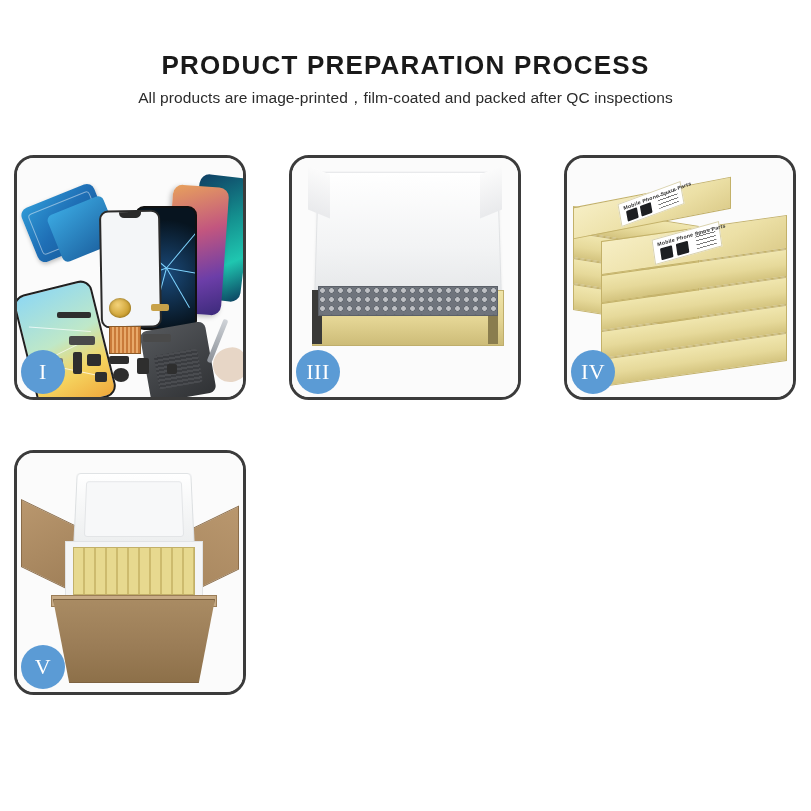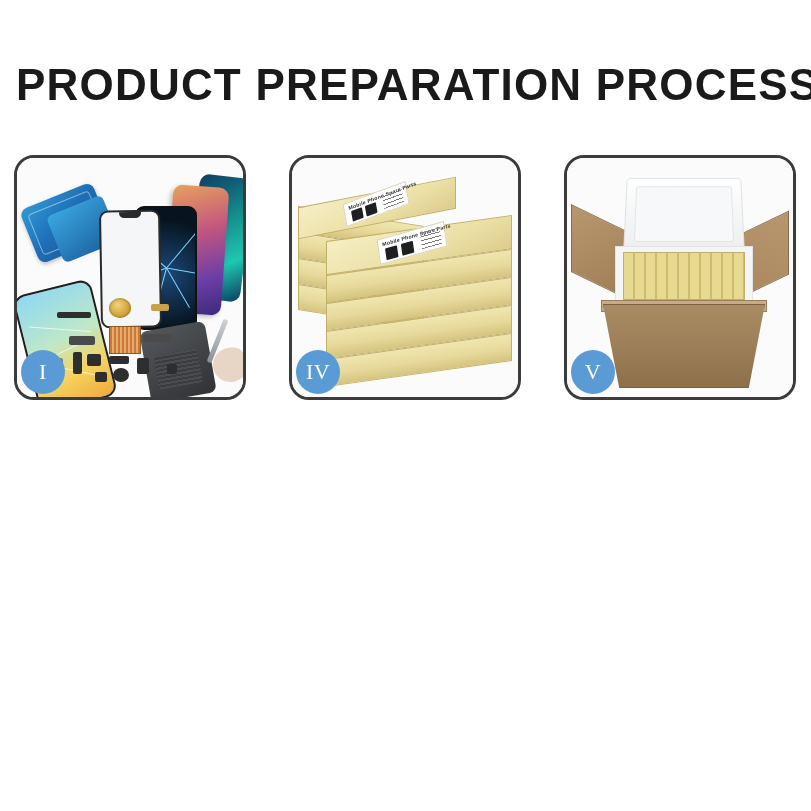--- a/index.html
+++ b/index.html
@@ -16,26 +16,26 @@
   }
 
   
   .header {
     width: 811px;
     padding-top: 46px;
     text-align: center;
   }
   .page-title {
     font-family: "Liberation Sans", sans-serif;
-    font-size: 44px;
+    font-size: 26px;
     font-weight: 700;
     letter-spacing: 1.2px;
     color: #1a1a1a;
     line-height: 1.05;
-    margin: 16px;
+    margin: 6px;
     white-space: nowrap;
   }
   .page-subtitle {
     font-family: "Liberation Sans", sans-serif;
     font-size: 15.5px;
     font-weight: 400;
     color: #2b2b2b;
     margin: 9px 0 0 0;
     letter-spacing: 0.1px;
     white-space: nowrap;
@@ -365,20 +365,21 @@
   }
   .cb-tape{
     position:absolute; background:#9b7c52; opacity:.85;
   }
 </style>
 </head>
 <body>
 
 <div class="header">
   <h1 class="page-title">PRODUCT PREPARATION PROCESS</h1>
+  <p class="page-subtitle">All products are image-printed，film-coated and packed after QC inspections</p>
 </div>
 
 <div class="grid">
 
   <div class="panel">
     <div class="panel-clip">
       <div class="p1">
         <div class="ph ph-blue"></div>
         <div class="ph ph-blue2"></div>
         <div class="ph ph-teal"></div>
@@ -416,20 +417,32 @@
         <div class="part" style="left:78px;top:214px;width:12px;height:10px"></div>
         <div class="part" style="left:150px;top:206px;width:10px;height:10px"></div>
         <div class="tool"></div>
         <div class="hand"></div>
       </div>
     </div>
     <div class="badge">I</div>
   </div>
 
 
+  <div class="panel">
+    <div class="panel-clip">
+      <div class="lid"></div>
+      <div class="lid-flapL"></div>
+      <div class="lid-flapR"></div>
+      <div class="tray"></div>
+      <div class="tray-side"></div>
+      <div class="tray-sideR"></div>
+      <div class="tray-inner"></div>
+    </div>
+    <div class="badge">III</div>
+  </div>
 
   <div class="panel">
     <div class="panel-clip">
       <div class="stack">
 
         <div class="gbox" style="left:6px;top:58px;width:124px;height:24px;transform:skewY(9deg)"></div>
         <div class="gbox" style="left:6px;top:84px;width:124px;height:24px;transform:skewY(9deg)"></div>
         <div class="gbox" style="left:6px;top:110px;width:124px;height:24px;transform:skewY(9deg)"></div>
         <div class="gbox" style="left:6px;top:136px;width:124px;height:24px;transform:skewY(9deg)"></div>
 

